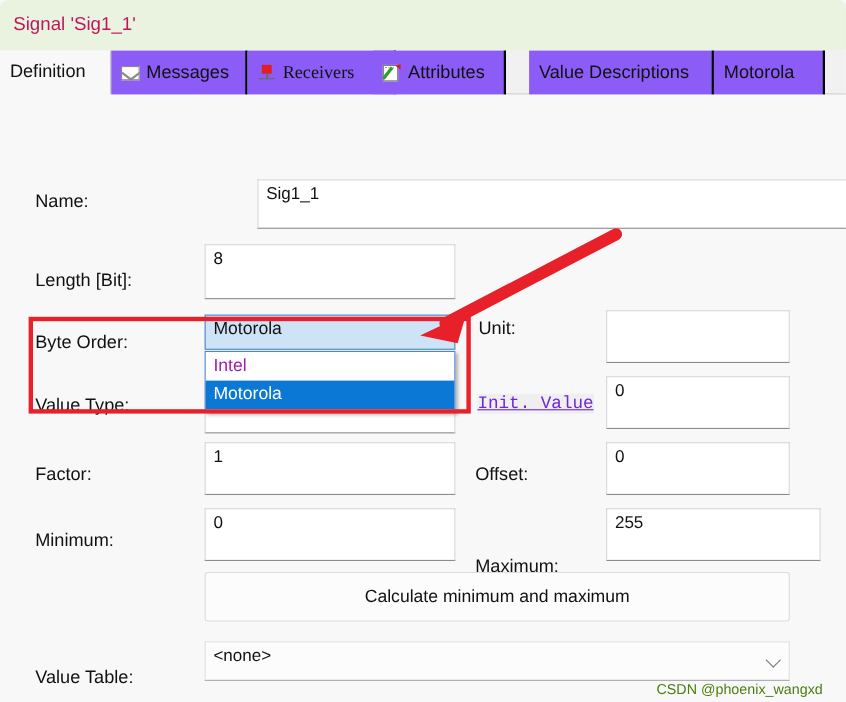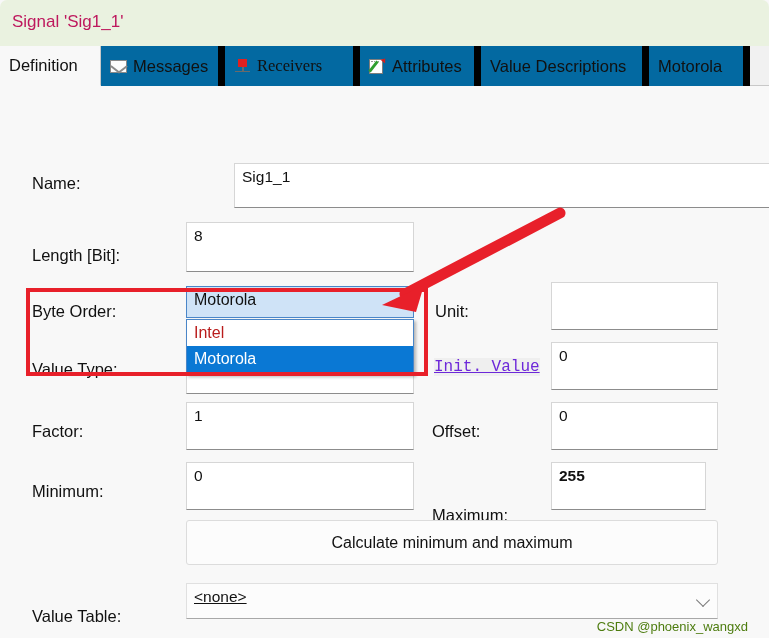--- a/index.html
+++ b/index.html
@@ -47,22 +47,22 @@
     position: absolute;
     top: 0;
     height: 40px;
     display: flex;
     align-items: center;
     gap: 6px;
     padding: 0 9px;
     box-sizing: border-box;
     font-size: 16.5px;
     color: #111;
-    background: #0369a1;
-    border-right: 7px solid #000000;
+    background: #8b5cf6;
+    border-right: 2px solid #000000;
     cursor: default;
     white-space: nowrap;
   }
   .tab.active {
     background: #f8f8f8;
     border-right: 1px solid #c8c8c8;
     border-bottom: 1px solid #f8f8f8;
     z-index: 3;
   }
   .tab-label { line-height: 1; }
@@ -168,21 +168,20 @@
     position: absolute;
     background: #fcfcfc;
     border: 1px solid #e0e0e0;
     border-bottom-color: #a8a8a8;
     box-sizing: border-box;
     font-size: 15.5px;
     color: #111;
     padding: 4px 26px 0 7px;
     font-family: "Liberation Sans", sans-serif;
     cursor: default;
-    text-decoration: underline;
   }
   .chev {
     position: absolute;
     right: 9px; top: 50%;
     width: 9px; height: 9px;
     margin-top: -6px;
     border-right: 1.4px solid #7a7a7a;
     border-bottom: 1.4px solid #7a7a7a;
     transform: rotate(45deg);
   }
@@ -209,21 +208,21 @@
     border: 1px solid #4a86c8;
     box-sizing: border-box;
     box-shadow: 2px 2px 3px rgba(0,0,0,0.28);
     z-index: 20;
   }
   .dd-item {
     height: 26px;
     line-height: 26px;
     padding: 0 7px;
     font-size: 16px;
-    color: #b91c1c;
+    color: #a21caf;
     font-family: "Liberation Sans", sans-serif;
     cursor: default;
     white-space: nowrap;
   }
   .dd-item.sel {
     background: #0a78d4;
     color: #ffffff;
   }
 
   
@@ -287,21 +286,21 @@
 
     <div class="tab" style="left:225px; width:135px;font-family:Liberation Serif, serif;">
       <span class="ico ico-pin">
         <span class="head"></span>
           <span class="stem"></span>
           <span class="base"></span>
       </span>
       <span class="tab-label">Receivers</span>
     </div>
 
-    <div class="tab" style="left:360px; width:121px;">
+    <div class="tab" style="left:339px; width:121px;">
       <span class="ico ico-note">
         <span class="pad"></span>
           <span class="ticks"></span>
           <span class="pencil"></span>
           <span class="tip"></span>
       </span>
       <span class="tab-label">Attributes</span>
     </div>
 
     <div class="tab" style="left:481px; width:168px;">
@@ -324,37 +323,37 @@
     <div class="lbl" style="left:32px; top:216px;">Byte Order:</div>
     <div class="dd-closed" style="left:186px; top:200px; width:228px; height:32px;">Motorola<span class="chev"></span></div>
     <div class="dd-list" style="left:186px; top:233px; width:228px; height:56px;">
       <div class="dd-item">Intel</div>
       <div class="dd-item sel">Motorola</div>
     </div>
 
     <div class="lbl" style="left:32px; top:274px;">Value Type:</div>
     <div class="field" style="left:186px; top:263px; width:228px; height:45px;"></div>
 
-    <div class="lbl" style="left:435px; top:216px;">Unit:</div>
+    <div class="lbl" style="left:435px; top:204px;">Unit:</div>
     <div class="field" style="left:551px; top:196px; width:167px; height:48px;"></div>
 
     <div class="link" style="left:434px; top:272px;">Init. Value</div>
     <div class="field" style="left:551px; top:256px; width:167px; height:48px;">0</div>
 
     <div class="lbl" style="left:32px; top:336px;">Factor:</div>
     <div class="field" style="left:186px; top:316px; width:228px; height:48px;">1</div>
 
     <div class="lbl" style="left:432px; top:336px;">Offset:</div>
     <div class="field" style="left:551px; top:316px; width:167px; height:48px;">0</div>
 
     <div class="lbl" style="left:32px; top:396px;">Minimum:</div>
     <div class="field" style="left:186px; top:376px; width:228px; height:48px;">0</div>
 
     <div class="lbl" style="left:432px; top:396px;margin-top:24px;">Maximum:</div>
-    <div class="field" style="left:551px; top:376px; width:155px; height:48px;font-weight:bold;">255</div>
+    <div class="field" style="left:551px; top:376px; width:195px; height:48px;">255</div>
 
     <div class="btn" style="left:186px; top:434px; width:532px; height:45px;">Calculate minimum and maximum</div>
 
     <div class="lbl" style="left:32px; top:521px;">Value Table:</div>
     <div class="combo" style="left:186px; top:497px; width:532px; height:36px;">&lt;none&gt;<span class="chev"></span></div>
   </div>
 
   <div class="red-box" style="left:26px; top:288px; width:402px; height:88px;"></div>
 
   <svg class="arrow-svg" viewBox="0 0 769 638">

